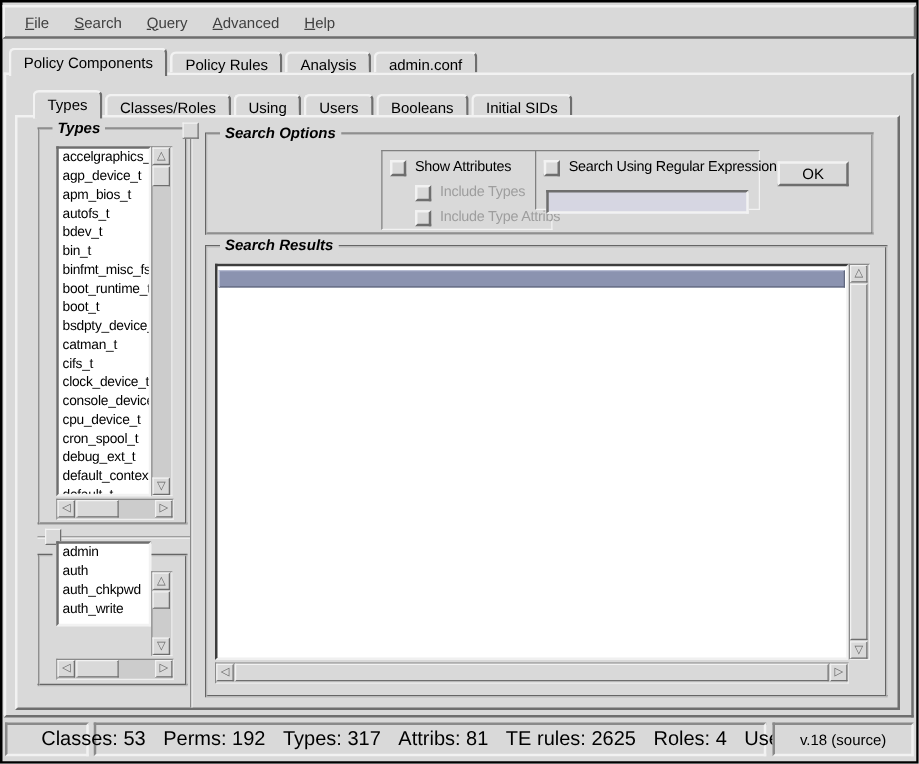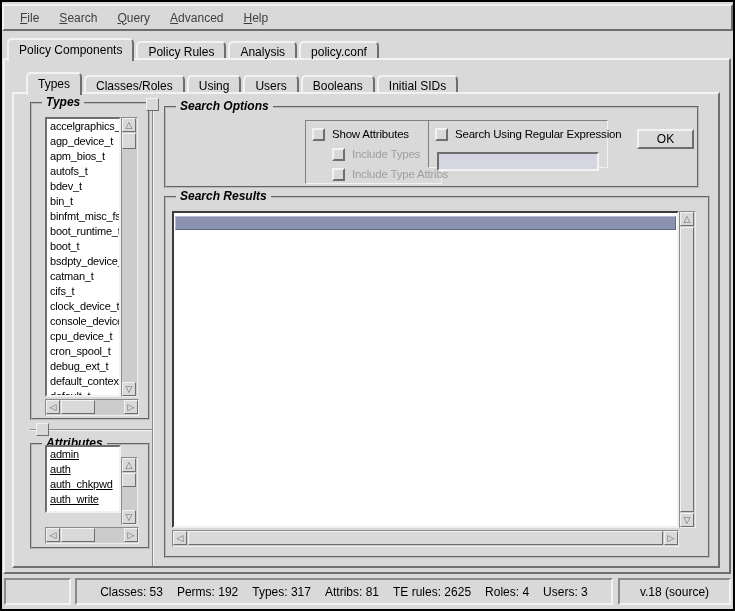--- a/index.html
+++ b/index.html
@@ -128,21 +128,21 @@
   }
   .sash-hline { position: absolute; height: 0; border-top: 1px solid #8a8a8a; border-bottom: 1px solid #f2f2f2; }
   .sash-vline { position: absolute; width: 0; border-left: 1px solid #8a8a8a; border-right: 1px solid #f2f2f2; }
 
   
   .status-seg {
     position: absolute; background: #d9d9d9; height: 27px;
     border: 2px solid; border-color: #8a8a8a #f2f2f2 #f2f2f2 #8a8a8a;
     display: flex; align-items: center; justify-content: center;
   }
-  .stats { display: flex; gap: 14px; font-size: 12px; color: #000; white-space: nowrap; }
+  .stats { display: flex; gap: 14px; font-size: 16px; color: #000; white-space: nowrap; }
   .version { font-size: 12px; color: #000; white-space: nowrap; }
 </style>
 </head>
 <body>
 
 <div class="window">
 
   <div class="menubar raised2">
     <div style="display:flex;">
 
@@ -154,21 +154,21 @@
       </div>
   </div>
 
   <div class="frame raised2" style="left:1px; top:56px; width:728px; height:516px;"></div>
 
   <div class="tabs" style="left:5px; top:36px; height:23px;">
 
   <div class="tab active">Policy Components</div>
       <div class="tab">Policy Rules</div>
       <div class="tab">Analysis</div>
-      <div class="tab">policy.conf</div>
+      <div class="tab">admin.conf</div>
     </div>
 
   <div class="frame raised2" style="left:10px; top:90px; width:708px; height:476px;"></div>
 
   <div class="tabs" style="left:24px; top:70px; height:23px;">
 
   <div class="tab active">Types</div>
       <div class="tab">Classes/Roles</div>
       <div class="tab">Using</div>
       <div class="tab">Users</div>
@@ -213,21 +213,21 @@
     <div class="sb-thumb" style="left:15px; top:0; width:34px; height:14px;"></div>
     <div class="sb-btn" style="right:0; top:0;">▷</div>
   </div>
 
   <div class="sash-hline" style="left:28px; top:427px; width:122px;"></div>
   <div class="sash-handle" style="left:34px; top:421px;"></div>
 
   <div class="groupbox" style="left:28px; top:441px; width:120px; height:106px;">
     <span class="gb-title">Attributes</span>
   </div>
-  <div class="listbox" style="left:43px; top:443px; width:76px; height:68px;text-decoration:underline;">
+  <div class="listbox" style="left:43px; top:431px; width:76px; height:68px;">
 
   <div class="lb-item">admin</div>
       <div class="lb-item">auth</div>
       <div class="lb-item">auth_chkpwd</div>
       <div class="lb-item">auth_write</div>
     </div>
 
   <div class="sb" style="left:119px; top:455px; width:17px; height:68px;">
     <div class="sb-btn" style="left:0; top:0;">△</div>
     <div class="sb-thumb" style="left:0; top:15px; width:14px; height:14px;"></div>
@@ -267,21 +267,21 @@
   <div class="cb-group sunken1" style="left:426px; top:118px; width:180px; height:48px;">
     <div class="cb">
       <span class="ind"></span>
       <span class="cb-label">Search Using Regular Expression</span>
     </div>
     <div class="entry" style="left:8px; top:31px; width:162px; height:19px;">
       <input type="text" value="" style="">
     </div>
   </div>
 
-  <div class="push-button" style="left:635px; top:127px; width:57px; height:20px;">OK</div>
+  <div class="push-button" style="left:620px; top:127px; width:57px; height:20px;">OK</div>
 
   <div class="groupbox" style="left:162px; top:194px; width:546px; height:362px;">
     <span class="gb-title">Search Results</span>
   </div>
   <div class="textarea" style="left:170px; top:209px; width:507px; height:317px;">
     <div class="sel-bar"></div>
   </div>
 
   <div class="sb" style="left:677px; top:209px; width:17px; height:317px;">
     <div class="sb-btn" style="left:0; top:0;">△</div>

